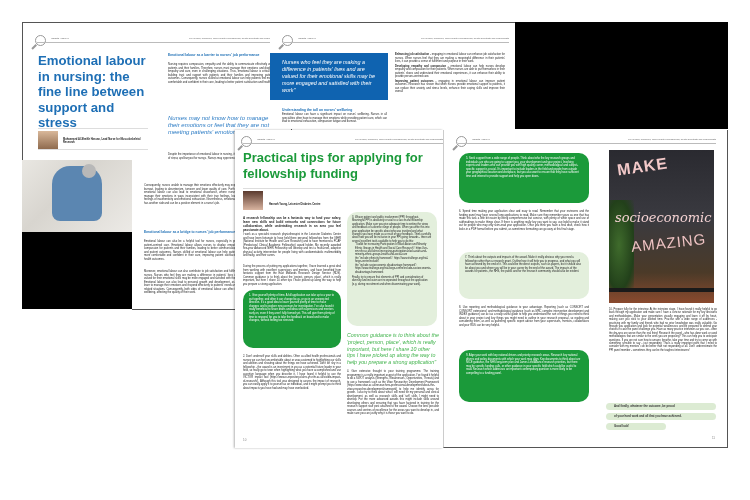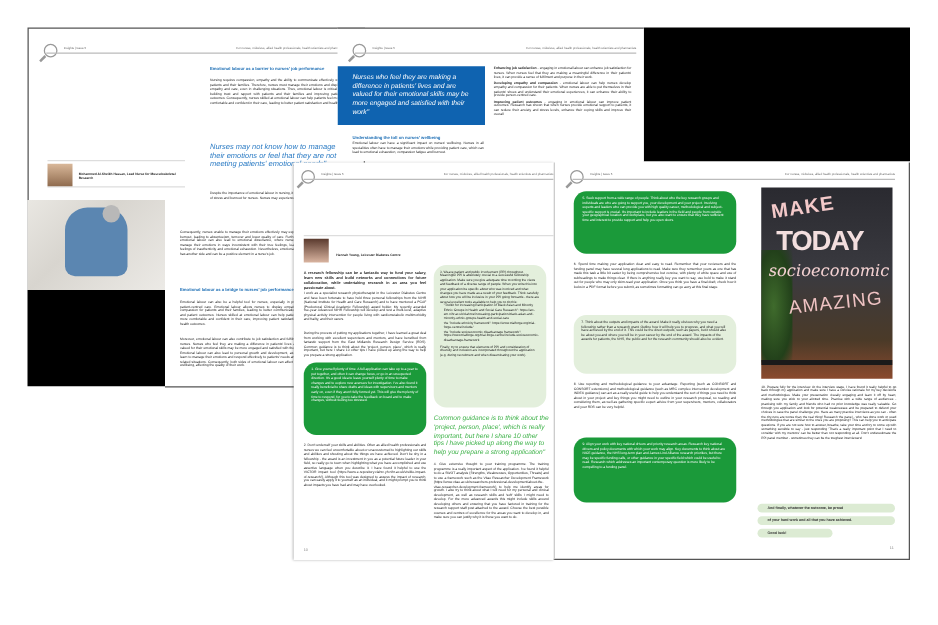--- a/index.html
+++ b/index.html
@@ -23,20 +23,21 @@
 </style>
 </head>
 <body>
 
 <div class="page" style="left:22px;top:22px;width:270px;height:210px;border:1px solid #555;">
   <div class="mag" style="left:12px;top:12px;"></div>
   <div class="hdr" style="left:14px;top:14px;width:240px;">
     <span class="l">Insights | Issue 5</span>
     <span class="r">For nurses, midwives, allied health professionals, health scientists and pharmacists</span>
   </div>
+  <div style="position:absolute;left:15px;top:30px;width:110px;color:#1e6fb5;font-weight:bold;font-size:13.2px;line-height:15.5px;">Emotional labour in nursing: the fine line between support and stress</div>
   <div style="position:absolute;left:15px;top:105px;width:110px;height:22px;border-top:1px solid #ddd;border-bottom:1px solid #ddd;">
     <div style="position:absolute;left:0;top:2px;width:20px;height:18px;background:linear-gradient(#d9b89a,#8f6b4e);"></div>
     <div style="position:absolute;left:25px;top:9px;width:85px;font-size:2.6px;line-height:3.4px;font-weight:bold;">Mohammed Al-Sheikh Hassan, Lead Nurse for Musculoskeletal Research</div>
   </div>
   <div class="h2b" style="position:absolute;left:15px;top:138px;font-size:3.4px;">Introduction</div>
   <div class="tx" style="position:absolute;left:15px;top:143px;width:110px;font-weight:bold;font-size:2.8px;line-height:3.6px;">Nursing is a profession that involves physical and emotional labour. Specifically, emotional labour is the process of managing one's emotions to meet the requirements of a job. In nursing, emotional labour is essential to providing patient-centred care, but it can also be a source of stress and burnout for nurses. This article discusses emotional labour in nursing - its impact on nurses' wellbeing and job performance - along with future research implications.</div>
   <div class="h2b" style="position:absolute;left:145px;top:30px;width:100px;font-size:3.4px;line-height:4.2px;">Emotional labour as a barrier to nurses' job performance</div>
   <div class="tx" style="position:absolute;left:145px;top:40px;width:105px;font-size:2.7px;line-height:3.5px;">Nursing requires compassion, empathy and the ability to communicate effectively with patients and their families. Therefore, nurses must manage their emotions and display empathy and care, even in challenging situations. Thus, emotional labour is critical to building trust and rapport with patients and their families and improving patient outcomes. Consequently, nurses skilled at emotional labour can help patients feel more comfortable and confident in their care, leading to better patient satisfaction and health.</div>
   <div class="quote-b" style="position:absolute;left:145px;top:92px;width:105px;font-size:6px;line-height:7px;">Nurses may not know how to manage their emotions or feel that they are not meeting patients' emotional needs"</div>
   <div class="tx" style="position:absolute;left:145px;top:130px;width:105px;font-size:2.7px;line-height:3.5px;">Despite the importance of emotional labour in nursing, it can also be a significant source of stress and burnout for nurses. Nurses may experience emotional exhaustion from the constant demand to manage their emotions and respond to patients' needs. Additionally, emotional labour can lead to role ambiguity, where nurses may not know how to manage their emotions or feel that they are not meeting patients' emotional needs.</div>
@@ -74,20 +75,21 @@
     <div class="tx" style="font-size:2.7px;line-height:3.5px;"><b>Improving patient outcomes</b><span> - engaging in emotional labour can improve patient outcomes. Research has shown that when nurses provide emotional support to patients, it can reduce their anxiety and stress levels, enhance their coping skills and improve their overall</span></div>
   </div>
 </div>
 
 <div class="page" style="left:235px;top:130px;width:208px;height:318px;box-shadow:-1px 0 2px rgba(0,0,0,.3);">
   <div class="mag" style="left:6px;top:6px;"></div>
   <div class="hdr" style="left:8px;top:8px;width:200px;">
     <span class="l">Insights | Issue 5</span>
     <span class="r">For nurses, midwives, allied health professionals, health scientists and pharmacists</span>
   </div>
+  <div style="position:absolute;left:8px;top:20px;width:210px;color:#1b9a3a;font-weight:bold;font-size:13px;line-height:15.5px;">Practical tips for applying for fellowship funding</div>
   <div style="position:absolute;left:8px;top:58px;width:205px;height:22px;border-top:1px solid #ddd;">
     <div style="position:absolute;left:0;top:2px;width:20px;height:19px;background:linear-gradient(#5a3a2e,#d9b4a0);"></div>
     <div style="position:absolute;left:26px;top:14px;font-size:2.6px;font-weight:bold;">Hannah Young, Leicester Diabetes Centre</div>
   </div>
   <div class="tx" style="position:absolute;left:8px;top:86px;width:98px;font-weight:bold;font-size:3px;line-height:4px;">A research fellowship can be a fantastic way to fund your salary, learn new skills and build networks and connections for future collaboration, while undertaking research in an area you feel passionate about.</div>
   <div class="tx" style="position:absolute;left:8px;top:103px;width:98px;font-size:2.7px;line-height:3.5px;">I work as a specialist research physiotherapist in the Leicester Diabetes Centre and have been fortunate to have held three personal fellowships from the NIHR (National Institute for Health and Care Research) and to have mentored a PCAF (Predoctoral Clinical Academic Fellowship) award holder. My recently awarded five-year Advanced NIHR Fellowship will develop and test a multi-level, adaptive physical activity intervention for people living with cardiometabolic multimorbidity and frailty, and their carers.</div>
   <div class="tx" style="position:absolute;left:8px;top:135px;width:98px;font-size:2.7px;line-height:3.5px;">During the process of putting my applications together, I have learned a great deal from working with excellent supervisors and mentors, and have benefited from fantastic support from the East Midlands Research Design Service (RDS). Common guidance is to think about the 'project, person, place', which is really important, but here I share 10 other tips I have picked up along the way to help you prepare a strong application.</div>
   <div class="gbox" style="position:absolute;left:8px;top:160px;width:98px;height:58px;font-size:2.7px;line-height:3.6px;padding:4px 6px;">1. Give yourself plenty of time. A full application can take up to a year to put together, and often it can change focus, or go in an unexpected direction. It's a good idea to leave yourself plenty of time to make changes and to explore new avenues for investigation. I've also found it really beneficial to share drafts and ideas with supervisors and mentors early on, even if they aren't fully formed yet. This will give them plenty of time to respond, for you to take the feedback on board and to make changes, without feeling too stressed.</div>
   <div class="tx" style="position:absolute;left:8px;top:225px;width:98px;font-size:2.7px;line-height:3.5px;">2. Don't underself your skills and abilities. Often as allied health professionals and nurses we can feel uncomfortable about or unaccustomed to highlighting our skills and abilities and shouting about the things we have achieved. Don't be shy in a fellowship - the award is an investment in you as a potential future leader in your field, so really go to town when highlighting what you have accomplished and use assertive language when you describe it. I have found it helpful to use the VICTOR impact tool (https://www.e-repository.clahrc.yh.nihr.ac.uk/visible-impact-of-research/). Although this tool was designed to assess the impact of research, you can easily apply it to yourself as an individual, and it might prompt you to think about impacts you have had and may have overlooked.</div>
   <div style="position:absolute;left:8px;top:308px;font-size:3px;color:#888;">10</div>
@@ -111,21 +113,20 @@
   <div class="gbox" style="position:absolute;left:15px;top:23px;width:130px;height:50px;font-size:2.7px;line-height:3.6px;padding:4px 7px;">5. Seek support from a wide range of people. Think about who the key research groups and individuals are who are going to support you, your development and your project. Involving experts and leaders who can provide you with high quality career, methodological and subject-specific support is crucial. It's important to include leaders in the field and people from outside your geographical location and workplace, but you also want to ensure that they have sufficient time and interest to provide support and help you open doors.</div>
   <div class="tx" style="position:absolute;left:15px;top:80px;width:130px;font-size:2.7px;line-height:3.5px;">6. Spend time making your application clear and easy to read. Remember that your reviewers and the funding panel may have several long applications to read. Make sure they remember yours as one that has made this task a little bit easier by being comprehensive but concise, with plenty of white space and use of subheadings to make things clear. If there is anything really key you want to say, use bold to make it stand out for people who may only skim-read your application. Once you think you have a final draft, check how it looks in a PDF format before you submit, as sometimes formatting can go awry at this final stage.</div>
   <div class="lgbox" style="position:absolute;left:15px;top:122px;width:130px;height:47px;font-size:2.7px;line-height:3.5px;padding:4px 6px;">7. Think about the outputs and impacts of the award. Make it really obvious why you need a fellowship rather than a research grant. Outline how it will help you to progress, and what you will have achieved by the end of it. This could be the direct outputs, such as papers, but it should also be about you and where you will be in your career by the end of the award. The impacts of the awards for patients, the NHS, the public and for the research community should also be evident.</div>
   <div class="tx" style="position:absolute;left:15px;top:176px;width:130px;font-size:2.7px;line-height:3.5px;">8. Use reporting and methodological guidance to your advantage. Reporting (such as CONSORT and CONSORT extensions) and methodological guidance (such as MRC complex intervention development and INDEX guidance) can act as a really useful guide to help you understand the sort of things you need to think about in your project and key things you might need to outline in your research proposal, so reading and considering them, as well as gathering specific expert advice from your supervisors, mentors, collaborators and your RDS can be very helpful.</div>
   <div class="gbox" style="position:absolute;left:15px;top:220px;width:130px;height:52px;font-size:2.7px;line-height:3.5px;padding:4px 7px;">9. Align your work with key national drivers and priority research areas. Research key national drivers and policy documents with which your work may align. Key documents to think about are NICE guidance, the NHS long-term plan and James Lind Alliance research priorities, but there may be specific funding calls, or other guidance in your specific field which could be useful to read. Research which addresses an important contemporary question is more likely to be compelling to a funding panel.</div>
 
   <div style="position:absolute;left:5px;top:0;width:0;height:0;"></div>
   <div style="position:absolute;left:165px;top:20px;width:105px;height:153px;background:linear-gradient(180deg,#2a2a30 0%,#3a3a40 45%,#4b3a28 80%,#8a4a2e 100%);overflow:hidden;">
     <div style="position:absolute;left:0;top:50px;width:25px;height:90px;background:radial-gradient(ellipse at 40% 50%,#3f6b2c 0%,#22401a 70%,transparent 100%);"></div>
     <div style="position:absolute;left:8px;top:8px;color:#f3c9c9;font-weight:bold;font-size:16px;letter-spacing:1px;transform:rotate(-8deg);">MAKE</div>
-    <div style="position:absolute;left:12px;top:30px;color:#f3dede;font-weight:bold;font-size:22px;letter-spacing:-1px;">TODAY</div>
     <div style="position:absolute;left:6px;top:60px;color:#f4d2d2;font-family:'DejaVu Serif',serif;font-style:italic;font-size:13px;">socioeconomic</div>
     <div style="position:absolute;left:22px;top:84px;color:#efc3c3;font-size:15px;letter-spacing:1px;transform:rotate(-6deg);">AMAZING</div>
     <div style="position:absolute;left:0;top:138px;width:105px;height:4px;background:#1a1a1a;"></div>
   </div>
   <div class="tx" style="position:absolute;left:165px;top:178px;width:108px;font-size:2.6px;line-height:3.4px;">10. Prepare fully for the interview. At the interview stage, I have found it really helpful to go back through my application and make sure I have a concise rationale for my key decisions and methodologies. Make your presentation visually engaging and learn it off by heart, making sure you stick to your allotted time. Practise with a wide range of audiences - practising with my family and friends who had no prior knowledge was really valuable. Go through you application and look for potential weaknesses and be prepared to defend your choices in case the panel challenge you. Have as many practice interviews as you can - often the dry-runs are worse than the real thing! Research the panel - who has done work or used methodologies that are similar to the ones you are proposing? This can help you to anticipate questions. If you are not sure how to answer, breathe, take your time and try to come up with something sensible to say - just responding 'That's a really important point that I need to consider with my mentors' can be better than not responding at all. Don't underestimate the PPI panel member - sometimes they can be the toughest interviewers!</div>
   <div style="position:absolute;left:162px;top:273px;width:110px;">
     <div class="pill" style="font-size:2.9px;line-height:7px;">And finally, whatever the outcome, be proud</div>
     <div class="pill" style="font-size:2.9px;line-height:7px;">of your hard work and all that you have achieved.</div>
     <div class="pill" style="font-size:2.9px;line-height:7px;width:60px;">Good luck!</div>
   </div>

